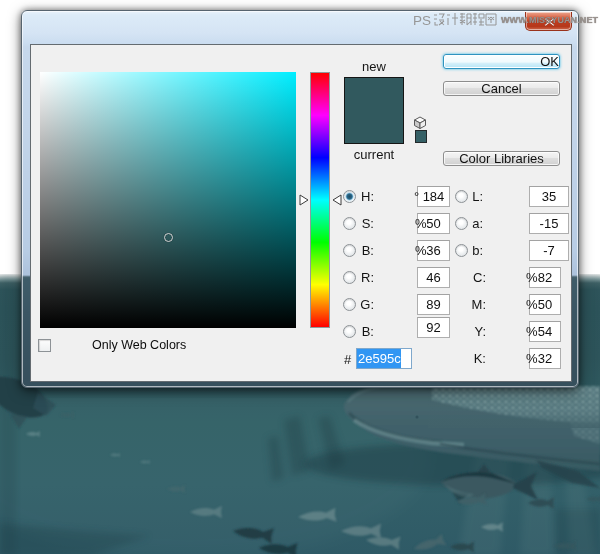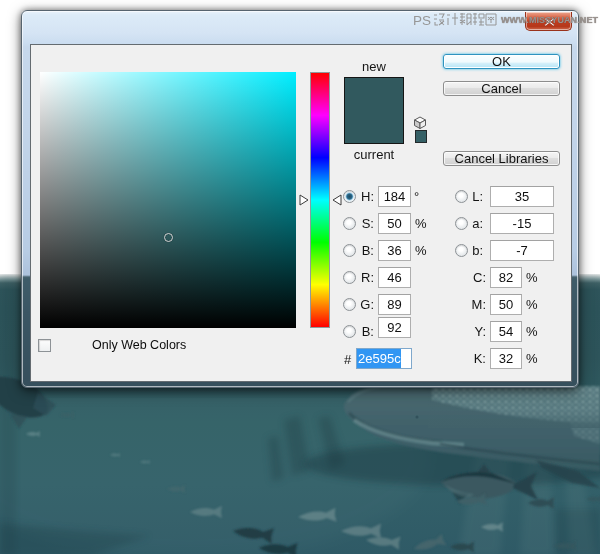--- a/index.html
+++ b/index.html
@@ -40,30 +40,30 @@
 #cube{position:absolute;left:382px;top:71px;}
 #websw{position:absolute;left:384px;top:85px;width:12px;height:13px;box-sizing:border-box;
  border:1px solid #23292b;background:#356066;}
 
 .btn{position:absolute;left:412px;width:117px;height:15px;box-sizing:border-box;border-radius:3px;
  border:1px solid #8e8e8e;font-size:13px;line-height:13px;text-align:center;color:#111;
  background:linear-gradient(180deg,#f5f5f5 0%,#ebebeb 45%,#dedede 50%,#d0d0d0 100%);
  box-shadow:inset 0 0 0 1px rgba(255,255,255,.75);}
 #okbtn{top:9px;border-color:#2f93bf;
  background:linear-gradient(180deg,#fbfeff 0%,#f0fafd 55%,#d6f0fa 62%,#b5e5f6 100%);
- box-shadow:0 0 3px rgba(56,186,233,1),inset 0 0 0 1px #ffffff;}
+ box-shadow:0 0 3px rgba(56,186,233,1),inset 0 0 0 1px #ffffff;text-align:right;}
 #cancelbtn{top:36px;}
 #atsbtn{top:71px;}
 #clbtn{top:106px;}
 
 .inp{position:absolute;box-sizing:border-box;height:21px;background:#fff;
  border:1px solid #aeaeae;border-top-color:#a2a2a2;font-size:13px;color:#101010;
- text-align:center;line-height:19px;}
+ text-align:center;line-height:19px;margin-left:39px;}
 .l1{left:347px;width:33px;}
-.r1{left:459px;width:64px;}
+.r1{left:459px;width:40px;}
 .r2{left:459px;width:32px;}
 .lab{position:absolute;font-size:13px;color:#141414;width:42px;text-align:right;}
 .unit{position:absolute;font-size:13px;color:#141414;}
 .rad{position:absolute;width:13px;height:13px;box-sizing:border-box;border-radius:50%;
  border:1px solid #8d9296;background:radial-gradient(circle at 45% 40%,#ffffff 20%,#e9ecee 60%,#d5dadd 100%);
  box-shadow:inset 0 1px 1px rgba(0,0,0,.12);}
 .radsel{background:radial-gradient(circle,#1c4d68 0px,#2a617f 2.2px,#3c7fa6 2.9px,#8abcd6 3.4px,#e9f2f7 4.3px,#f7fafc 100%);}
 
 #hexinp{position:absolute;left:325px;top:303px;width:56px;height:21px;box-sizing:border-box;
  background:#fff;border:1px solid #7fa8cc;font-size:13px;line-height:19px;}
@@ -220,21 +220,21 @@
   <div id="swatch"></div>
   <div class="slab" style="top:102px">current</div>
   <svg id="cube" width="14" height="13" viewBox="0 0 14 13">
    <polygon points="7,1 12.5,4 7,7 1.5,4" fill="#fafafa" stroke="#5a5a5a" stroke-width="1"></polygon>
    <polygon points="1.5,4 7,7 7,12.5 1.5,9.5" fill="#c9c9c9" stroke="#5a5a5a" stroke-width="1"></polygon>
    <polygon points="12.5,4 7,7 7,12.5 12.5,9.5" fill="#efefef" stroke="#5a5a5a" stroke-width="1"></polygon>
   </svg>
   <div id="websw"></div>
   <div class="btn" id="okbtn">OK</div>
   <div class="btn" id="cancelbtn">Cancel</div>
-  <div class="btn" id="clbtn">Cancel Libraries</div>
+  <div class="btn" id="clbtn">Color Libraries</div>
 
   <span class="rad radsel" style="left:312px;top:145px"></span>
   <div class="lab" style="left:301px;top:144px">H:</div>
   <div class="inp l1" style="top:141px">184</div>
   <div class="unit" style="left:383px;top:144px">°</div>
   <span class="rad" style="left:312px;top:172px"></span>
   <div class="lab" style="left:301px;top:171px">S:</div>
   <div class="inp l1" style="top:168px">50</div>
   <div class="unit" style="left:384px;top:171px">%</div>
   <span class="rad" style="left:312px;top:199px"></span>

